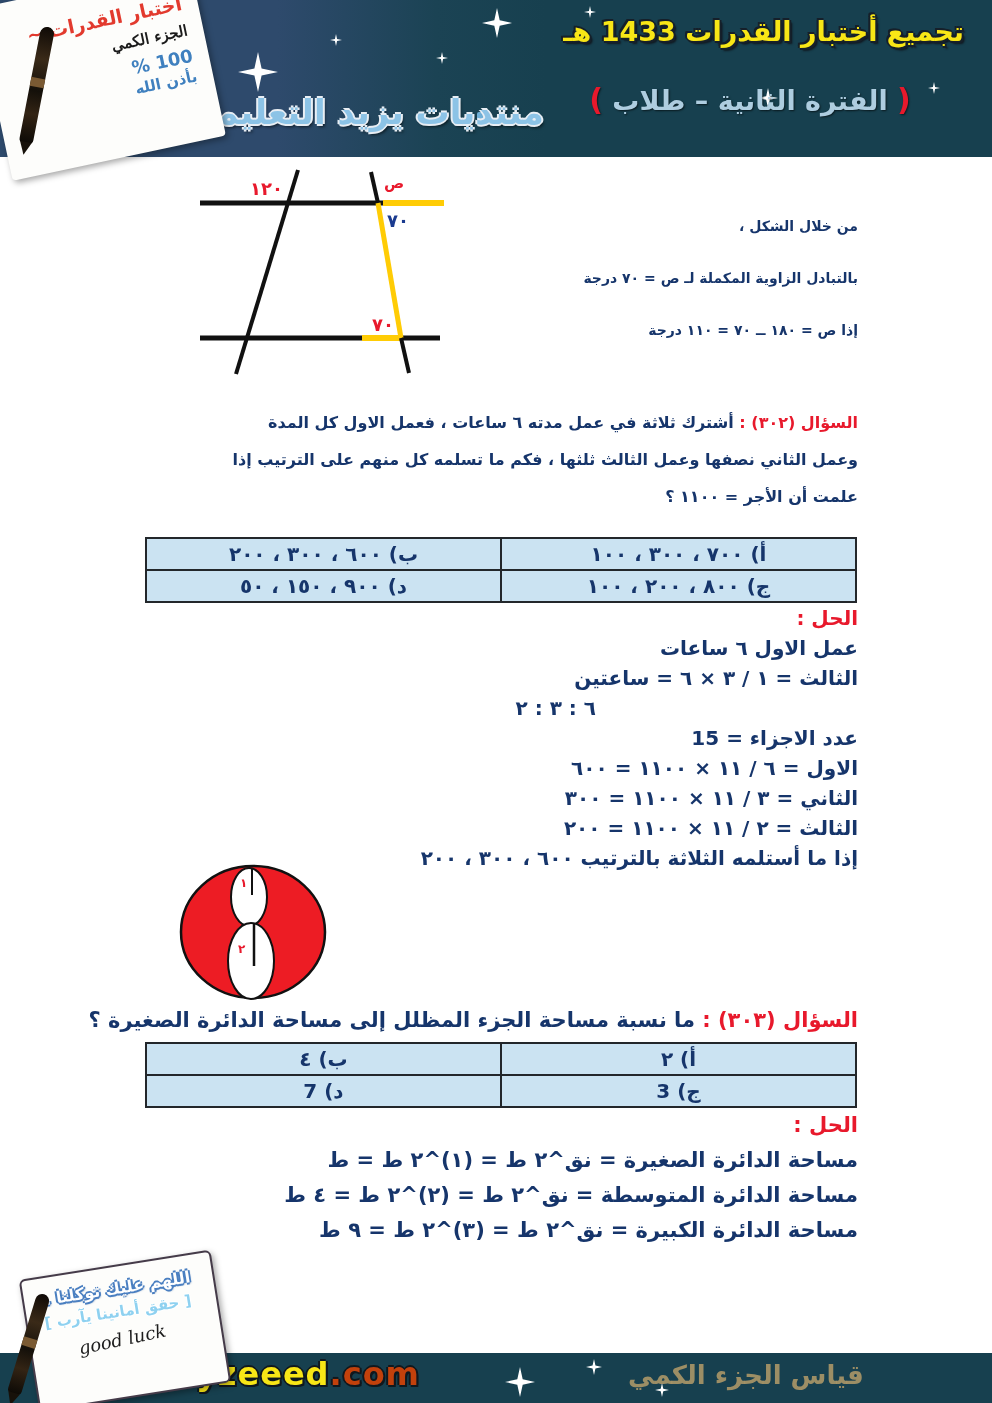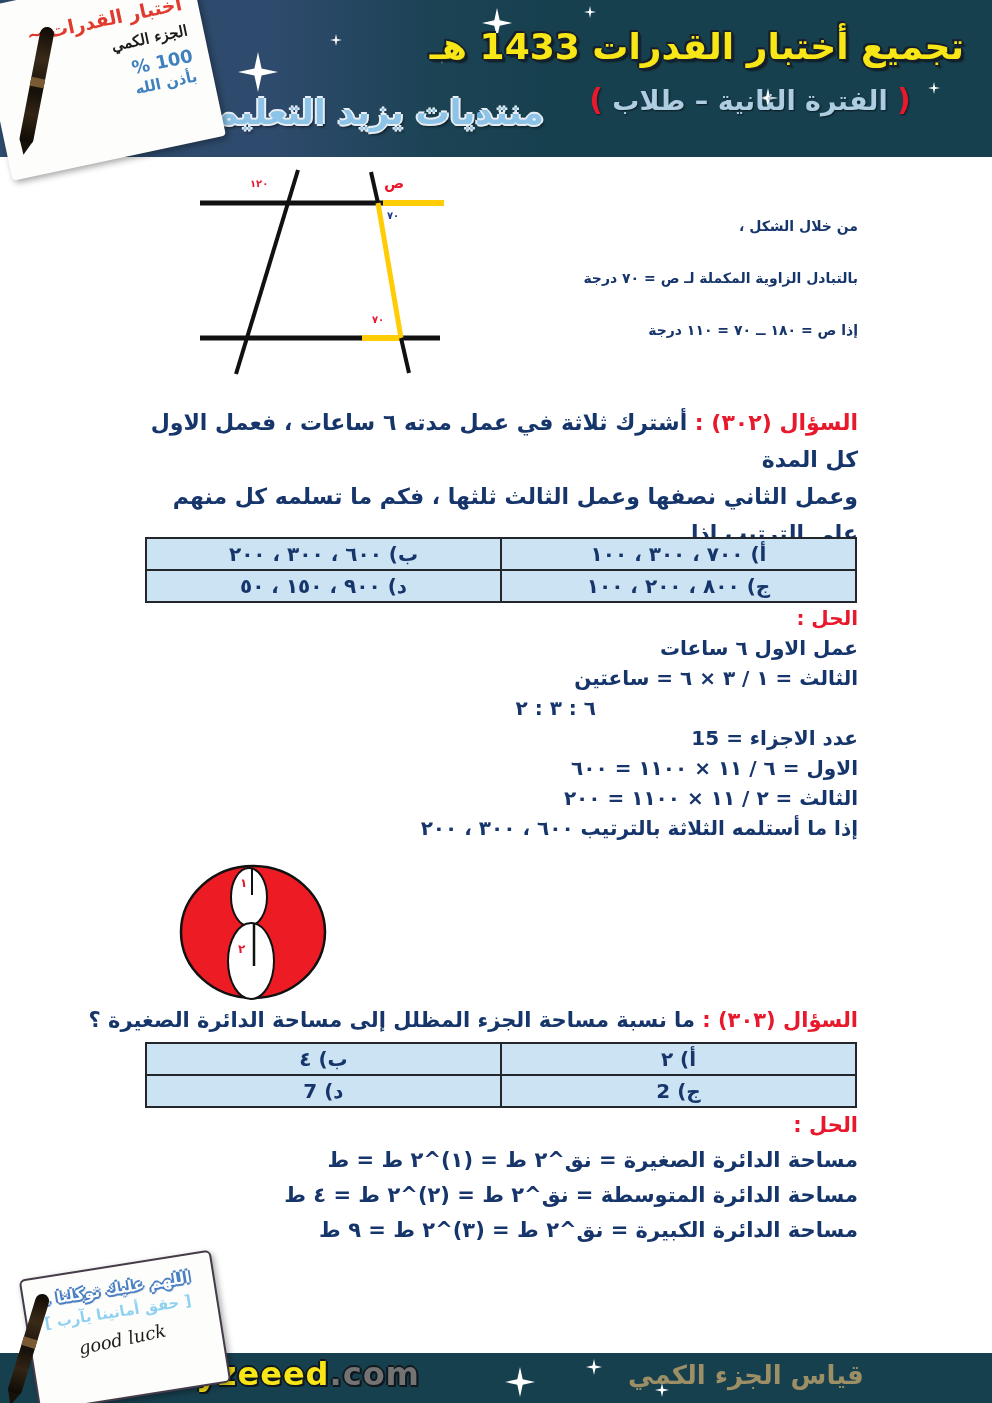--- a/index.html
+++ b/index.html
@@ -6,21 +6,21 @@
   .page{position:relative;width:992px;height:1403px;margin:0 auto;overflow:hidden;
         font-family:"DejaVu Sans","Liberation Sans",sans-serif;background:#ffffff;}
 
   
   .header{position:absolute;left:0;top:0;width:992px;height:157px;
           background:linear-gradient(90deg,#2e4a6c 0%,#2e4a6c 28%,#1b4354 44%,#17404f 55%,#17404f 100%);}
   .site-name{position:absolute;left:183px;top:92px;font-size:34px;font-weight:bold;color:#8cc3e6;
              letter-spacing:1px;
              text-shadow:-2px 0 #e8eef4,2px 0 #e8eef4,0 -2px #e8eef4,0 2px #e8eef4,2px 3px 3px rgba(0,0,0,.55);}
   .blue-chip{position:absolute;left:477px;top:112px;width:13px;height:13px;background:#6fb0d8;border-radius:2px;}
-  .main-title{position:absolute;right:28px;top:26px;font-size:36px;font-weight:bold;color:#f8e616;direction:rtl;
+  .main-title{position:absolute;right:28px;top:16px;font-size:27px;font-weight:bold;color:#f8e616;direction:rtl;
               text-shadow:-2px 0 #16202a,2px 0 #16202a,0 -2px #16202a,0 2px #16202a,-2px -2px #16202a,2px 2px #16202a,3px 3px 2px #101820;}
   .subtitle{position:absolute;right:62px;top:82px;width:360px;text-align:center;font-size:27px;font-weight:bold;
             color:#aecde0;direction:rtl;text-shadow:1px 1px 2px rgba(0,0,0,.6);}
   .subtitle .paren{color:#e8192c;font-size:30px;}
 
   
   .sparkle{position:absolute;background:#ffffff;
            clip-path:polygon(50% 0,59% 41%,100% 50%,59% 59%,50% 100%,41% 59%,0 50%,41% 41%);
            filter:drop-shadow(0 0 4px rgba(255,255,255,.95));}
 
@@ -48,45 +48,45 @@
                    text-shadow:-1px 0 #ffffff,1px 0 #ffffff,0 -1px #ffffff,0 1px #ffffff;}
   .note-bottom .l3{color:#1c1c1c;font-size:18px;margin-top:8px;font-style:italic;
                    font-family:"DejaVu Serif","Liberation Serif",serif;transform:rotate(-3deg);}
   .pen-bottom{left:22px;top:1292px;transform:rotate(17deg);z-index:7;height:104px;}
 
   
   .navy{color:#16356b;}
   .red{color:#e8192c;}
   .para{position:absolute;direction:rtl;text-align:right;font-weight:bold;}
   .expl{right:134px;top:200px;font-size:14px;line-height:52px;}
-  .q302{right:134px;left:142px;top:404px;font-size:22px;line-height:37px;}
+  .q302{right:134px;left:142px;top:404px;font-size:16px;line-height:37px;}
   .sol302{right:134px;top:603px;font-size:20px;line-height:30px;}
   .sol302 .indent{padding-left:0;padding-right:262px;}
   .q303{right:134px;top:1008px;font-size:21px;text-align:right;}
   .sol303{right:134px;top:1108px;font-size:21px;line-height:35px;}
 
   
   .opt-table{position:absolute;left:145px;width:712px;border-collapse:collapse;direction:rtl;}
   .t1{top:537px;}
   .t2{top:1042px;}
   .opt-table td{border:2px solid #23272b;background:#cbe3f2;height:28px;width:50%;
                 text-align:center;font-size:20px;font-weight:bold;color:#16356b;padding:1px 4px;}
 
   
   .fig{position:absolute;}
   .fig1{left:188px;top:166px;width:302px;height:214px;}
   .fig2{left:168px;top:862px;width:166px;height:142px;}
-  .fig-label{position:absolute;font-weight:bold;font-size:10px;}
+  .fig-label{position:absolute;font-weight:bold;font-size:18px;}
 
   
   .footer-bar{position:absolute;left:0;top:1353px;width:992px;height:50px;background:#17404f;}
   .site-url{position:absolute;left:196px;top:1355px;font-size:32px;font-weight:bold;letter-spacing:1px;
             text-shadow:-2px 0 #10181e,2px 0 #10181e,0 -2px #10181e,0 2px #10181e,2px 2px #10181e;}
   .site-url .yellow{color:#f8e616;}
-  .site-url .white{color:#737373;}
+  .site-url .white{color:#c2410c;}
   .watermark{position:absolute;left:600px;top:1360px;width:292px;text-align:center;direction:rtl;
              font-size:26px;font-weight:bold;color:rgba(175,152,105,.88);}
 </style>
 </head>
 <body>
 
 <div class="page">
 
   <div class="header">
     <div class="sparkle" style="left:238px;top:52px;width:40px;height:40px;"></div>
@@ -156,20 +156,21 @@
   </tbody>
     </table>
 
   <div class="para sol302 navy">
     <div class="red">الحل :</div>
     <div>عمل الاول ٦ ساعات</div>
     <div>الثالث = ١ / ٣ × ٦ = ساعتين</div>
     <div class="indent">٦ : ٣ : ٢</div>
     <div>عدد الاجزاء = 15</div>
     <div>الاول = ٦ / ١١ × ١١٠٠ = ٦٠٠</div>
+    <div>الثاني = ٣ / ١١ × ١١٠٠ = ٣٠٠</div>
     <div>الثالث = ٢ / ١١ × ١١٠٠ = ٢٠٠</div>
     <div>إذا ما أستلمه الثلاثة بالترتيب ٦٠٠ ، ٣٠٠ ، ٢٠٠</div>
   </div>
 
   <div class="fig fig2">
     <svg width="166" height="142" viewBox="0 0 166 142">
       <ellipse cx="85" cy="70" rx="72" ry="66" fill="#ed1c24" stroke="#111111" stroke-width="2.5"></ellipse>
       <ellipse cx="81" cy="35" rx="18" ry="29" fill="#ffffff" stroke="#111111" stroke-width="2"></ellipse>
       <ellipse cx="83" cy="99" rx="23" ry="38" fill="#ffffff" stroke="#111111" stroke-width="2"></ellipse>
       <line x1="84" y1="7" x2="84" y2="33" stroke="#111111" stroke-width="2"></line>
@@ -183,21 +184,21 @@
     <span class="red">السؤال (٣٠٣) : </span><span>ما نسبة مساحة الجزء المظلل إلى مساحة الدائرة الصغيرة ؟</span>
   </div>
 
   <table class="opt-table t2">
     <tbody>
         <tr>
       <td>أ) ٢</td>
       <td>ب) ٤</td>
     </tr>
     <tr>
-      <td>ج) 2</td>
+      <td>ج) 3</td>
       <td>د) 7</td>
     </tr>
   </tbody>
     </table>
 
   <div class="para sol303 navy">
     <div class="red">الحل :</div>
     <div>مساحة الدائرة الصغيرة = نق^٢ ط = (١)^٢ ط = ط</div>
     <div>مساحة الدائرة المتوسطة = نق^٢ ط = (٢)^٢ ط = ٤ ط</div>
     <div>مساحة الدائرة الكبيرة = نق^٢ ط = (٣)^٢ ط = ٩ ط</div>

